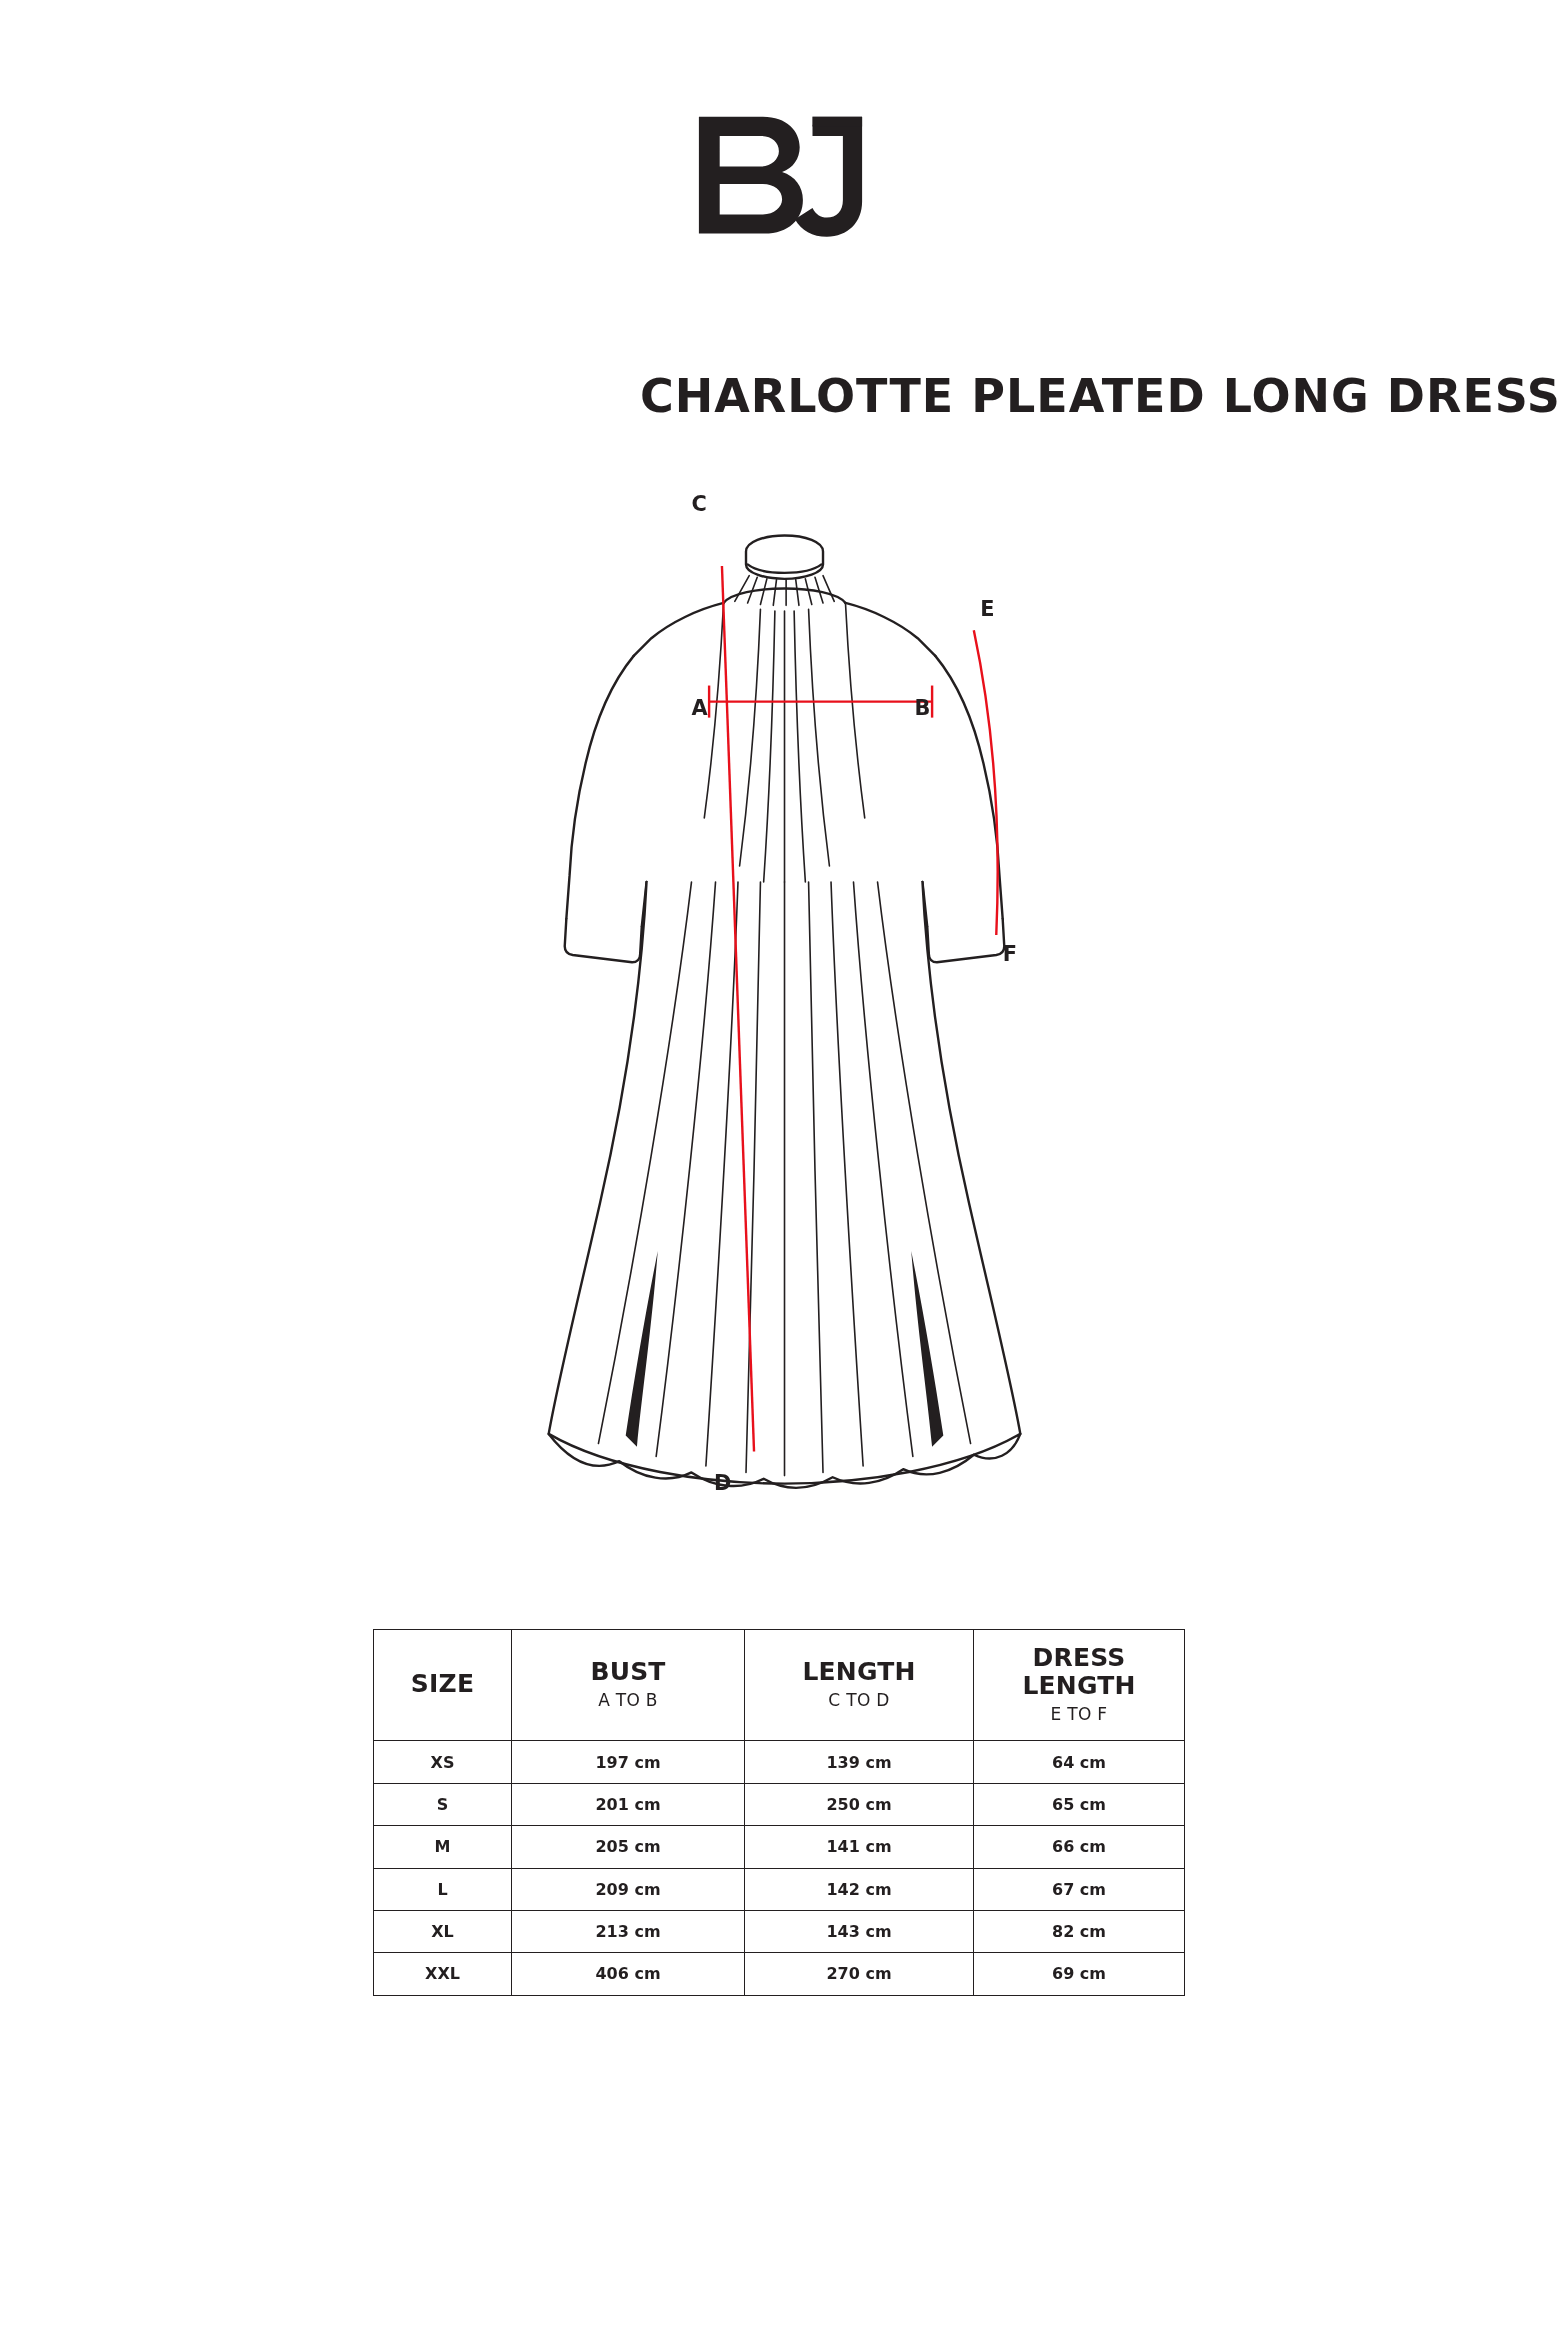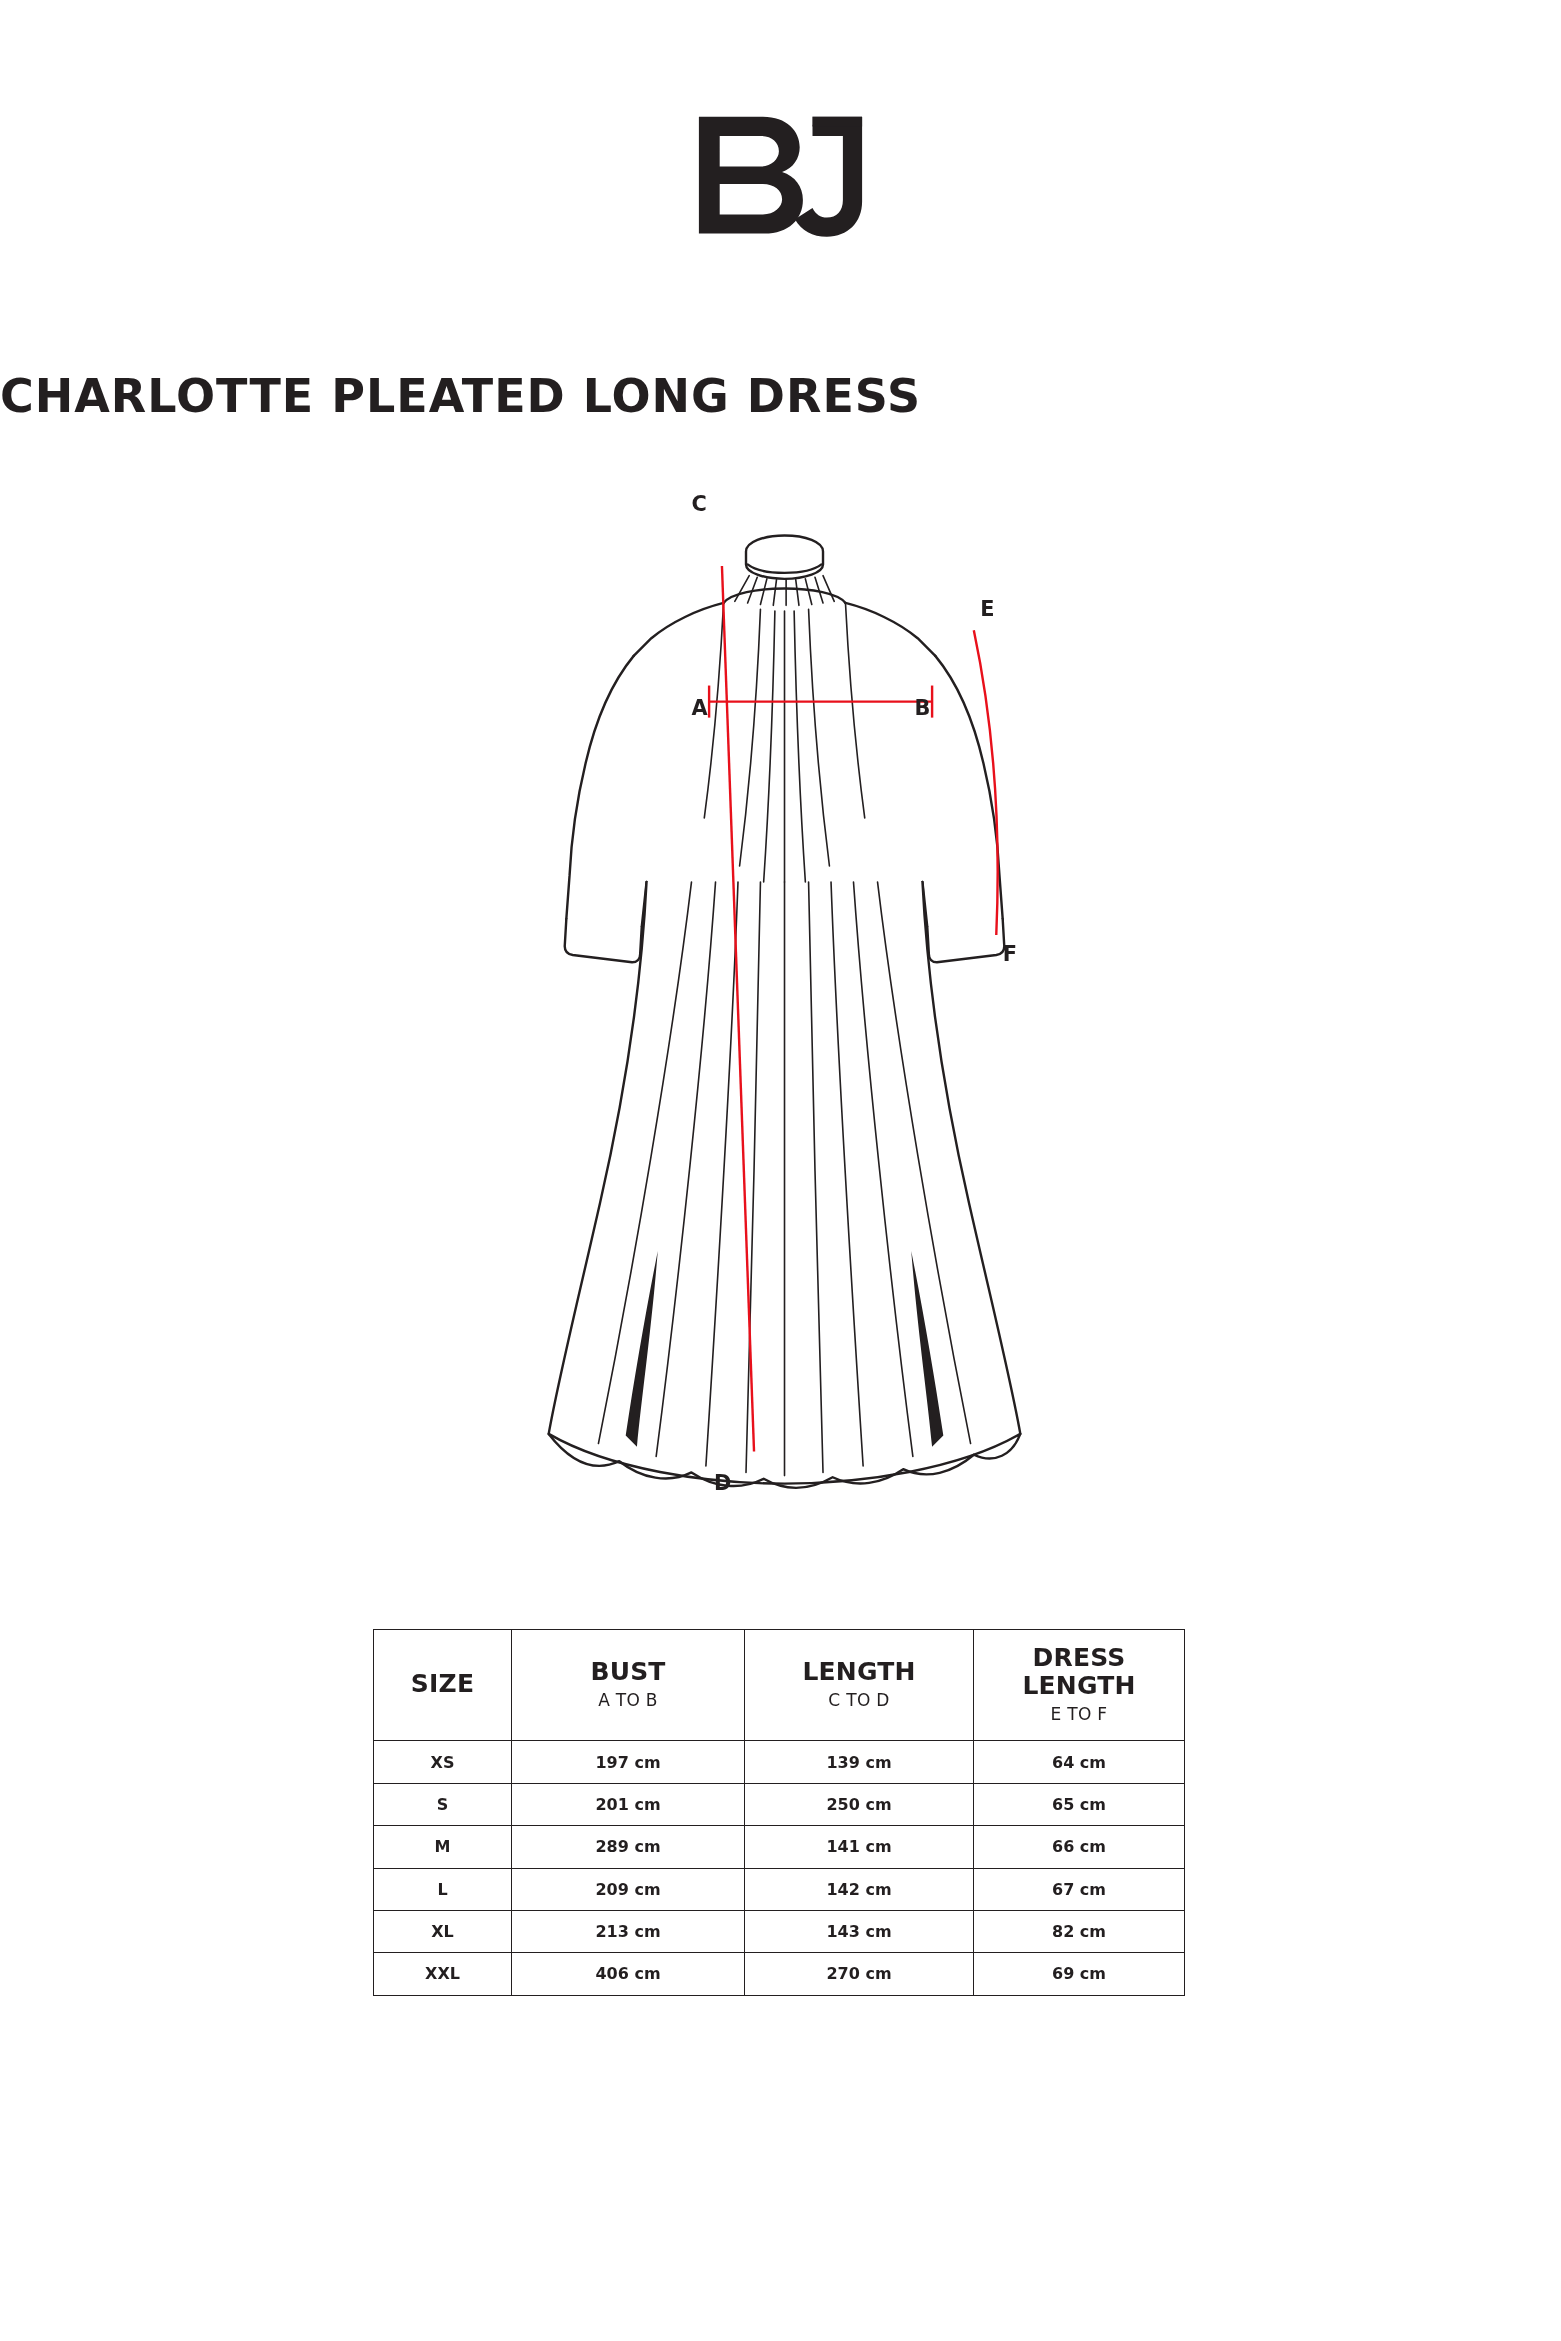--- a/index.html
+++ b/index.html
@@ -34,21 +34,21 @@
     align-items: center;
   }
   .logo-svg { display: block; }
 
   
   .title {
     position: absolute;
     top: 369px;
     left: 0;
     width: 100%;
-    text-align: left;
+    text-align: right;
     font-size: 46px;
     font-weight: 700;
     letter-spacing: 1px;
     color: #231f20;
     font-family: "DejaVu Sans", sans-serif;
   }
 
   
   .illus {
     position: absolute;
@@ -257,21 +257,21 @@
           <td>64 cm</td>
         </tr>
         <tr>
           <td class="size-cell">S</td>
           <td>201 cm</td>
           <td>250 cm</td>
           <td>65 cm</td>
         </tr>
         <tr>
           <td class="size-cell">M</td>
-          <td>289 cm</td>
+          <td>205 cm</td>
           <td>141 cm</td>
           <td>66 cm</td>
         </tr>
         <tr>
           <td class="size-cell">L</td>
           <td>209 cm</td>
           <td>142 cm</td>
           <td>67 cm</td>
         </tr>
         <tr>

